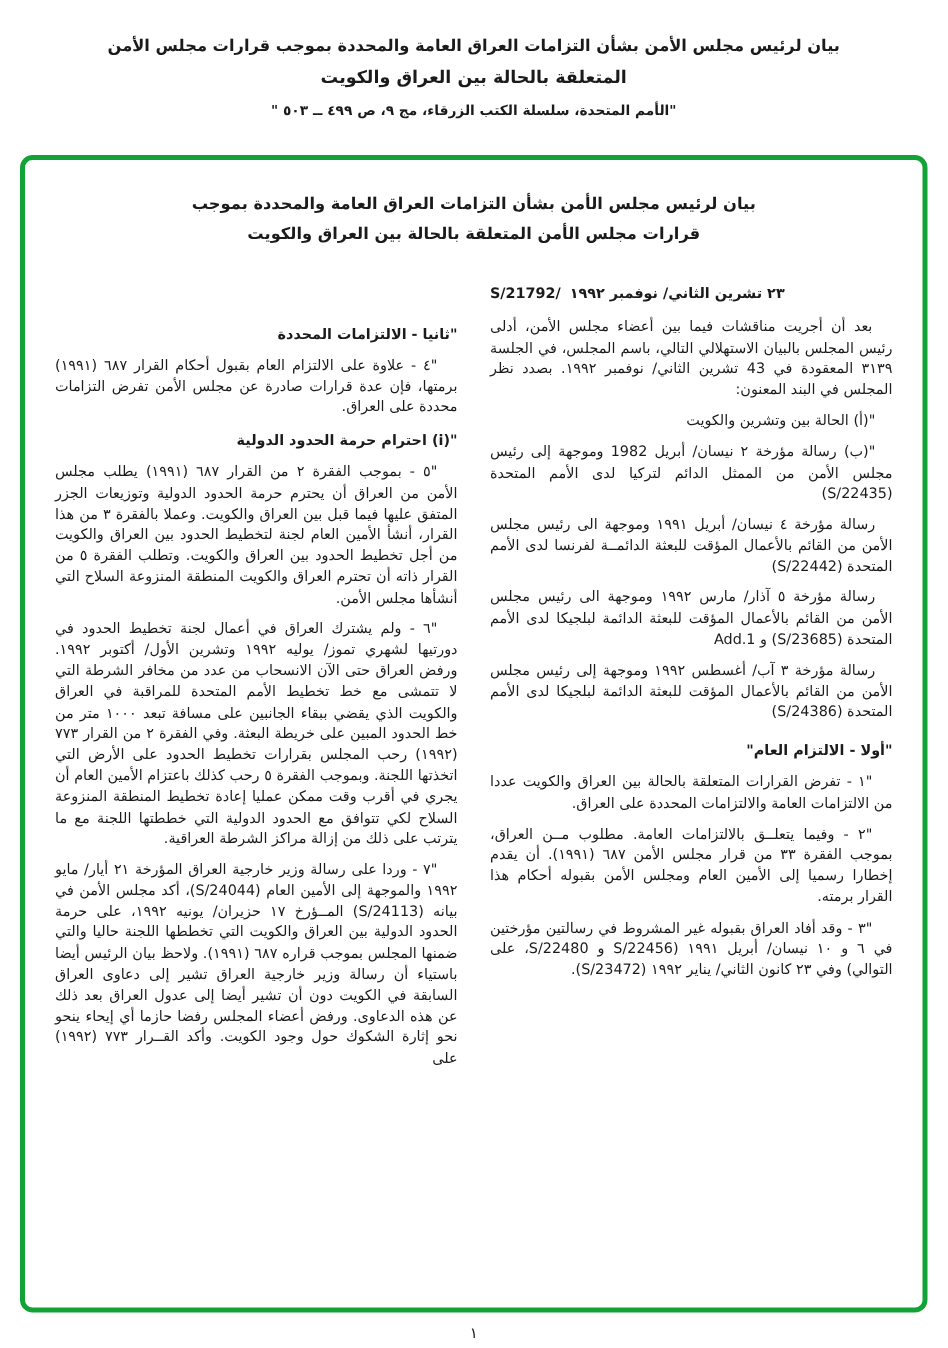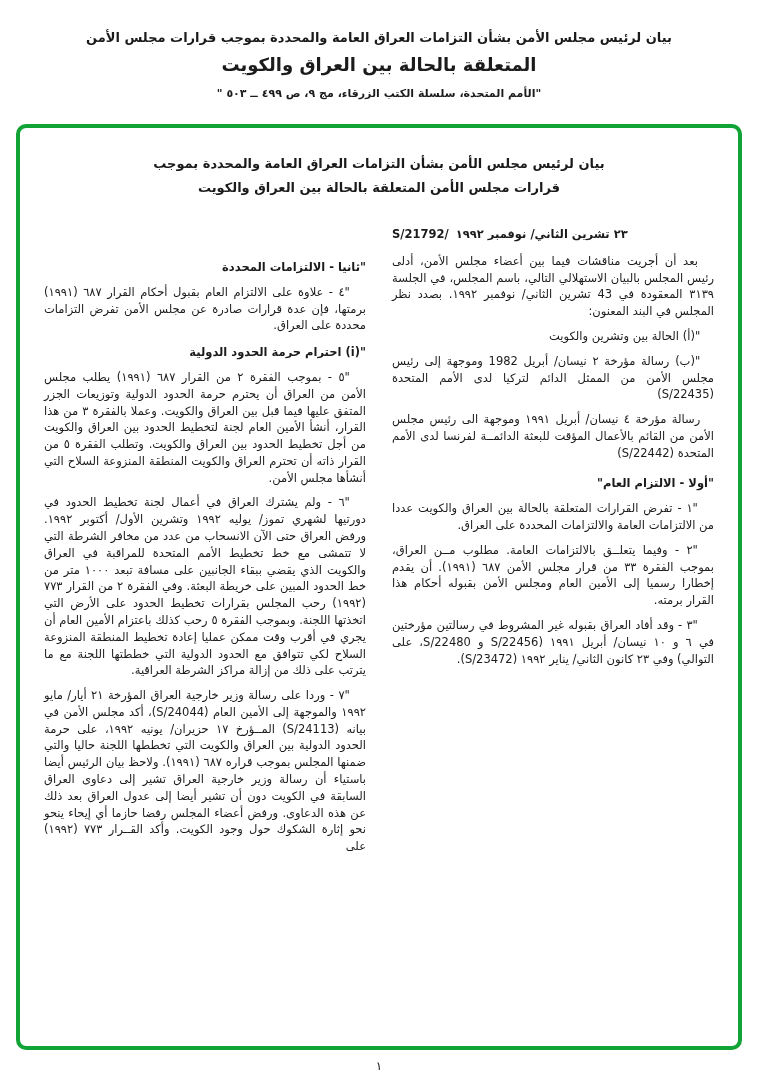--- a/index.html
+++ b/index.html
@@ -3,21 +3,21 @@
 <meta charset="utf-8">
 <style>
   * { margin:0; padding:0; box-sizing:border-box; }
   html,body { background:#ffffff; }
   body {
     width:758px; height:1078px; position:relative; overflow:hidden;
     font-family:"DejaVu Sans", sans-serif; color:#1b1b1b;
   }
   .page-header { direction:rtl; text-align:center; padding-top:30px; }
   .hdr-line1 { font-size:13px; font-weight:bold; }
-  .hdr-line2 { font-size:18px; font-weight:bold; margin-top:9px; }
+  .hdr-line2 { font-size:14px; font-weight:bold; margin-top:9px; }
   .hdr-line3 { font-size:11px; font-weight:bold; margin-top:12px; letter-spacing:.2px; }
 
   .green-box {
     position:absolute; left:16px; top:124px; width:726px; height:926px;
     border:4px solid #12a336; border-radius:10px;
     padding:16px 24px 10px 24px; direction:rtl; overflow:hidden; background:#fff;
   }
   .doc-title { text-align:center; font-weight:bold; font-size:13px; line-height:1.85; margin-top:8px; letter-spacing:.2px; }
 
   .columns { display:flex; flex-direction:row; gap:26px; margin-top:26px; }
@@ -62,20 +62,22 @@
           <span class="ref-date">٢٣ تشرين الثاني/ نوفمبر ١٩٩٢</span>
           <span class="ref-sym">S/21792/</span>
         </div>
 
 
         <p class="para indent">بعد أن أجريت مناقشات فيما بين أعضاء مجلس الأمن، أدلى رئيس المجلس بالبيان الاستهلالي التالي، باسم المجلس، في الجلسة ٣١٣٩ المعقودة في 43 تشرين الثاني/ نوفمبر ١٩٩٢. بصدد نظر المجلس في البند المعنون:</p>
 
         <p class="para letter"><span class="marker">"(أ)</span> <span>الحالة بين وتشرين والكويت</span></p>
         <p class="para letter"><span class="marker">"(ب)</span> <span>رسالة مؤرخة ٢ نيسان/ أبريل 1982 وموجهة إلى رئيس مجلس الأمن من الممثل الدائم لتركيا لدى الأمم المتحدة (S/22435)</span></p>
         <p class="para letter"><span>رسالة مؤرخة ٤ نيسان/ أبريل ١٩٩١ وموجهة الى رئيس مجلس الأمن من القائم بالأعمال المؤقت للبعثة الدائمــة لفرنسا لدى الأمم المتحدة (S/22442)</span></p>
+        <p class="para letter"><span>رسالة مؤرخة ٥ آذار/ مارس ١٩٩٢ وموجهة الى رئيس مجلس الأمن من القائم بالأعمال المؤقت للبعثة الدائمة لبلجيكا لدى الأمم المتحدة (S/23685) و Add.1</span></p>
+        <p class="para letter"><span>رسالة مؤرخة ٣ آب/ أغسطس ١٩٩٢ وموجهة إلى رئيس مجلس الأمن من القائم بالأعمال المؤقت للبعثة الدائمة لبلجيكا لدى الأمم المتحدة (S/24386)</span></p>
 
         <h3 class="col-heading sec-heading">"أولا - الالتزام العام"</h3>
 
         <p class="para indent">"١ - تفرض القرارات المتعلقة بالحالة بين العراق والكويت عددا من الالتزامات العامة والالتزامات المحددة على العراق.</p>
         <p class="para indent">"٢ - وفيما يتعلــق بالالتزامات العامة. مطلوب مــن العراق، بموجب الفقرة ٣٣ من قرار مجلس الأمن ٦٨٧ (١٩٩١). أن يقدم إخطارا رسميا إلى الأمين العام ومجلس الأمن بقبوله أحكام هذا القرار برمته.</p>
         <p class="para indent">"٣ - وقد أفاد العراق بقبوله غير المشروط في رسالتين مؤرختين في ٦ و ١٠ نيسان/ أبريل ١٩٩١ (S/22456 و S/22480، على التوالي) وفي ٢٣ كانون الثاني/ يناير ١٩٩٢ (S/23472).</p>
       </div>
 
       <div class="col col-left">
         <h3 class="col-heading">"ثانيا -  الالتزامات المحددة</h3>

